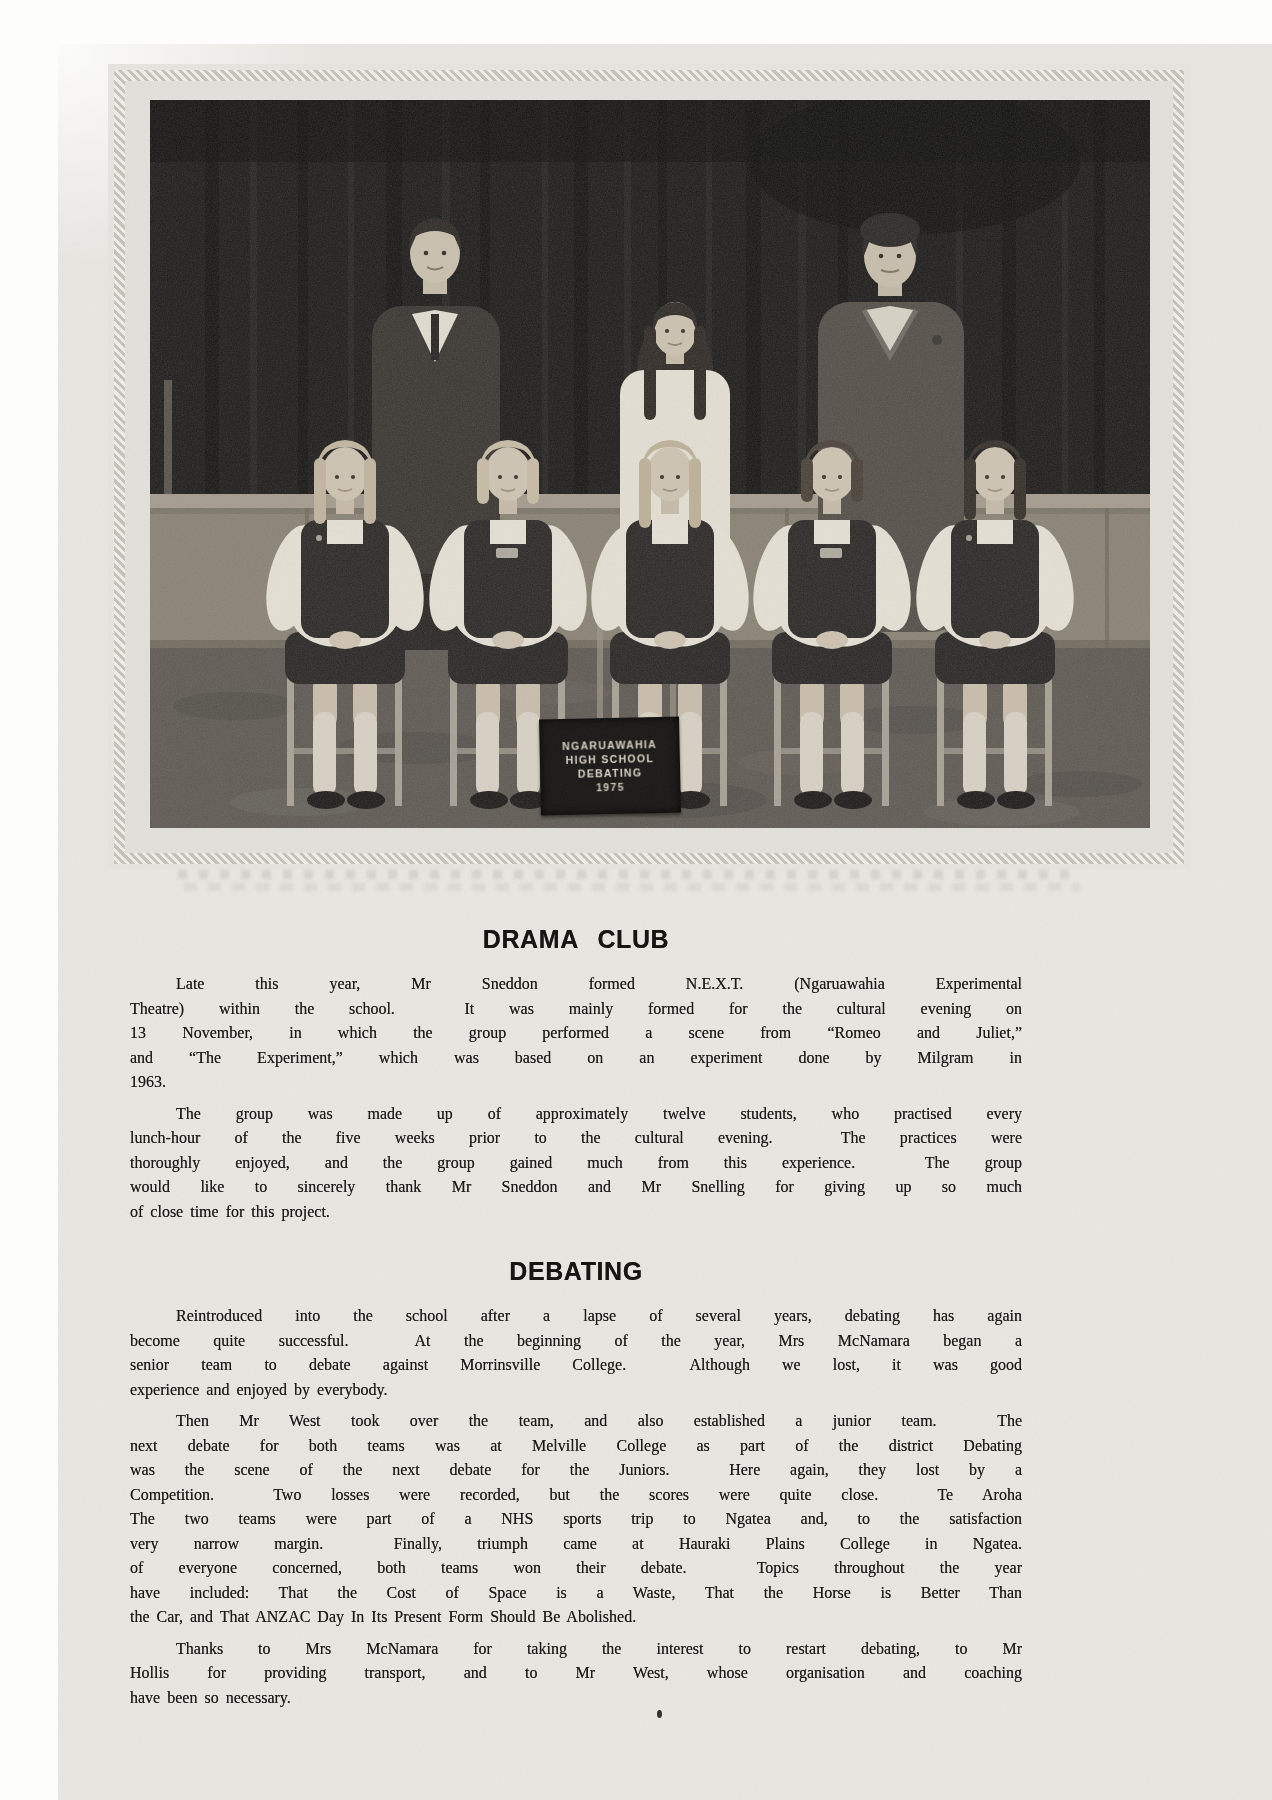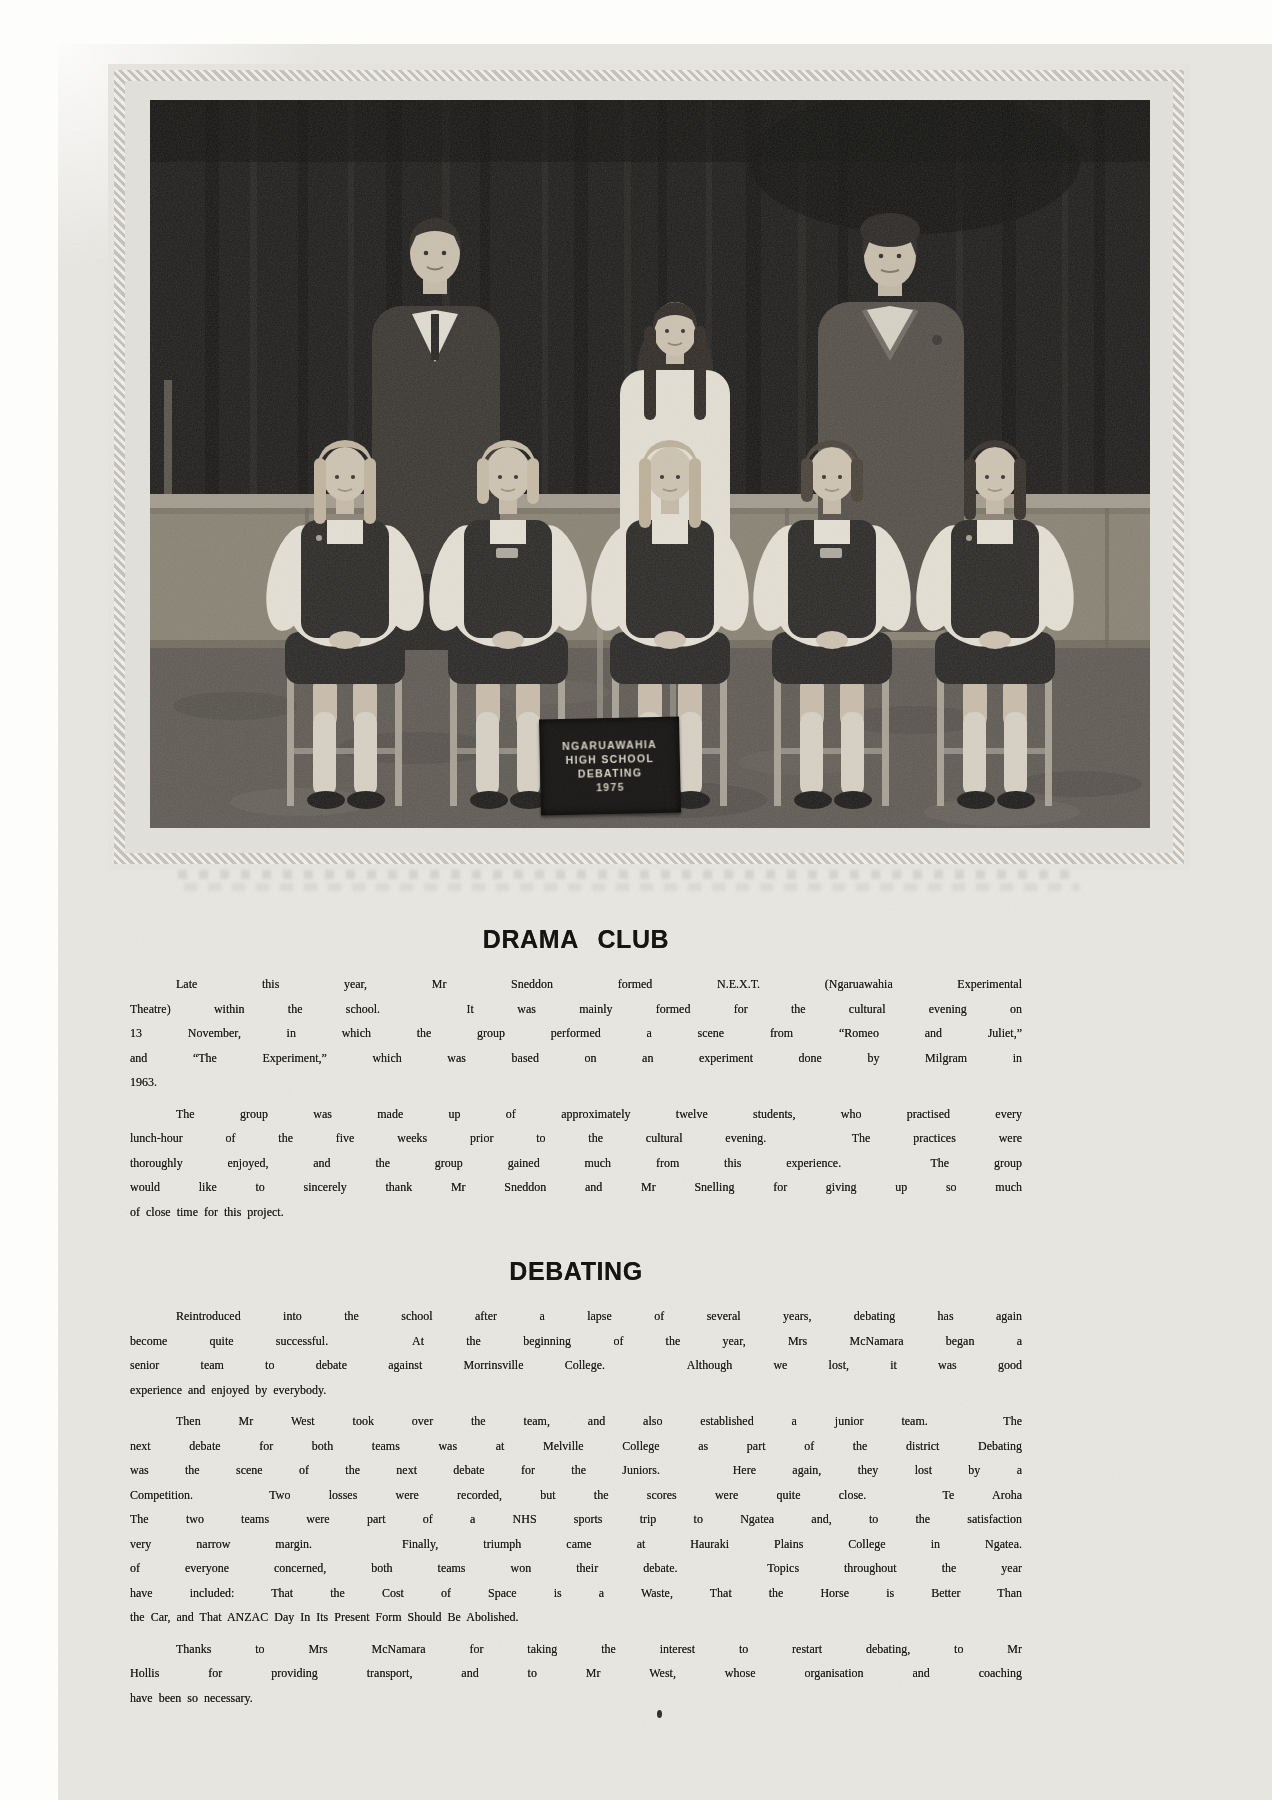--- a/index.html
+++ b/index.html
@@ -27,21 +27,21 @@
       repeating-linear-gradient(90deg,rgba(110,108,100,.30) 0 9px,rgba(0,0,0,0) 9px 21px) 0 2px/100% 9px no-repeat,
       repeating-linear-gradient(90deg,rgba(120,118,110,.22) 0 13px,rgba(0,0,0,0) 13px 24px) 6px 15px/100% 8px no-repeat;}
   
   .text-col{position:absolute;left:72px;top:849px;width:892px;color:#191714;margin-top:33px;}
   .heading{font-family:"Liberation Sans","DejaVu Sans",sans-serif;font-weight:700;font-size:25px;
     line-height:27px;letter-spacing:.6px;word-spacing:12px;text-align:center;color:#14120f;
     margin:0 0 19px 0;text-shadow:0 0 .5px rgba(20,18,15,.75);}
   .section + .section .heading{margin-top:34px;}
   .para{margin:0 0 7px 0;}
   .para:last-child{margin-bottom:0;}
-  .line{font-size:12px;line-height:24.5px;word-spacing:3px;text-align:justify;text-align-last:justify;
+  .line{font-size:16px;line-height:24.5px;word-spacing:3px;text-align:justify;text-align-last:justify;
     text-shadow:0 0 .55px rgba(25,23,20,.7);}
   .line.first{padding-left:46px;}
   .line.last{text-align-last:left;}
   .ink-dot{position:absolute;left:599px;top:1666px;width:5px;height:8px;border-radius:50%;
     background:#1d1b18;opacity:.9;}
   .paper-noise{position:absolute;inset:0;width:100%;height:100%;pointer-events:none;opacity:.55;}
 </style>
 </head>
 <body>
 

